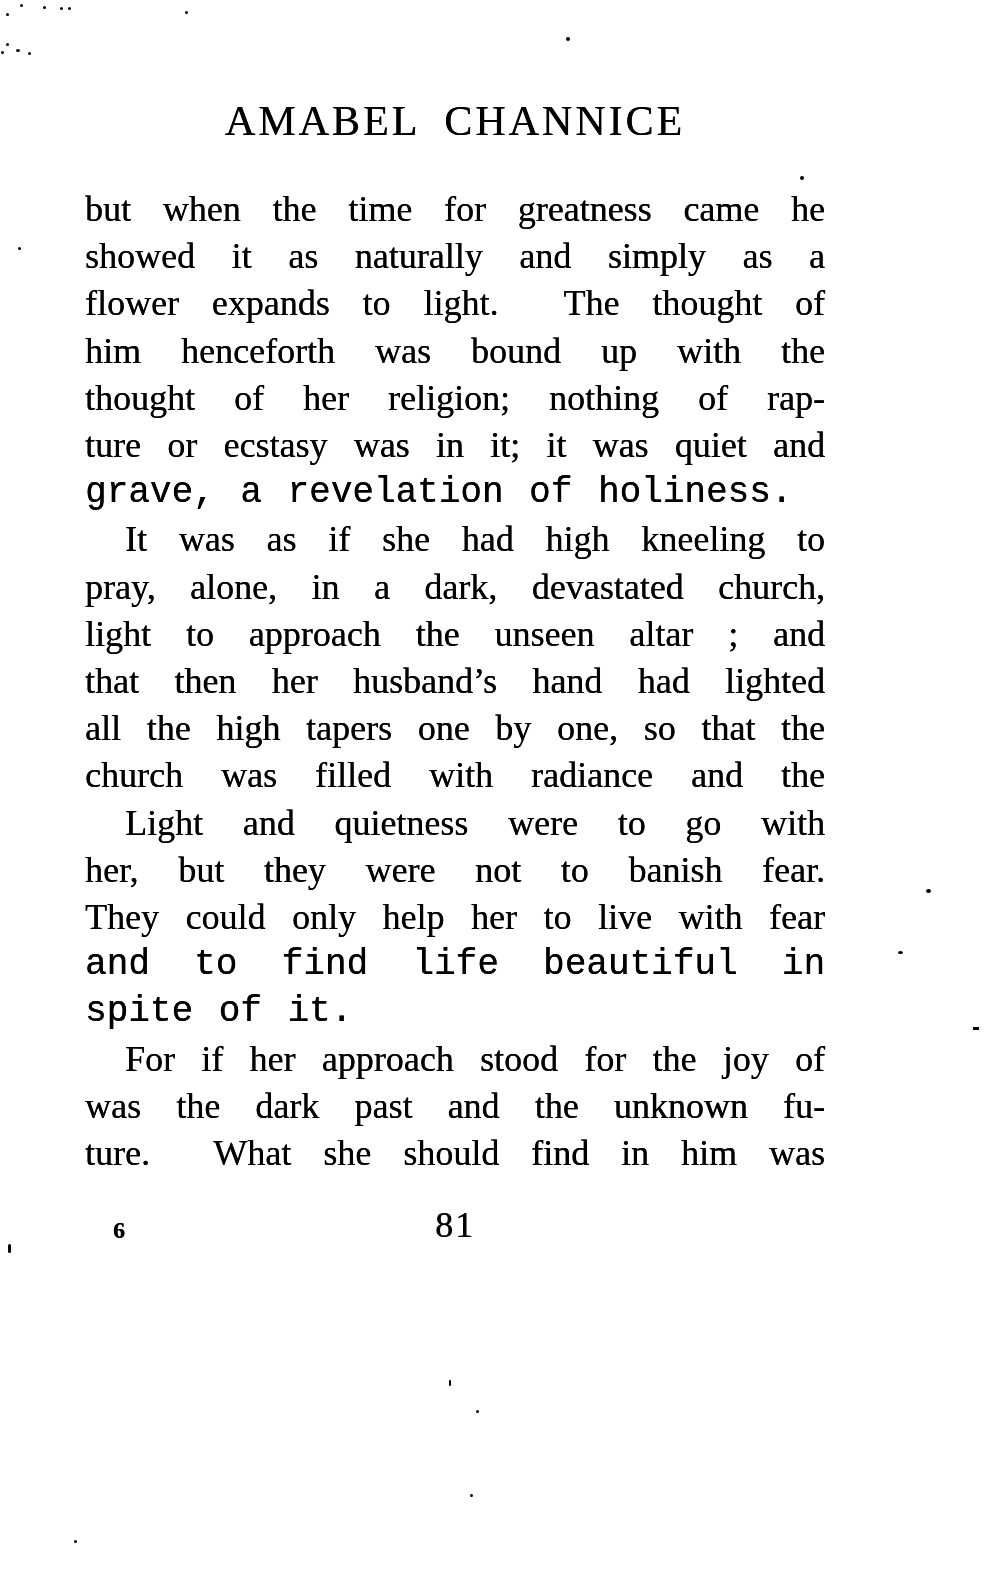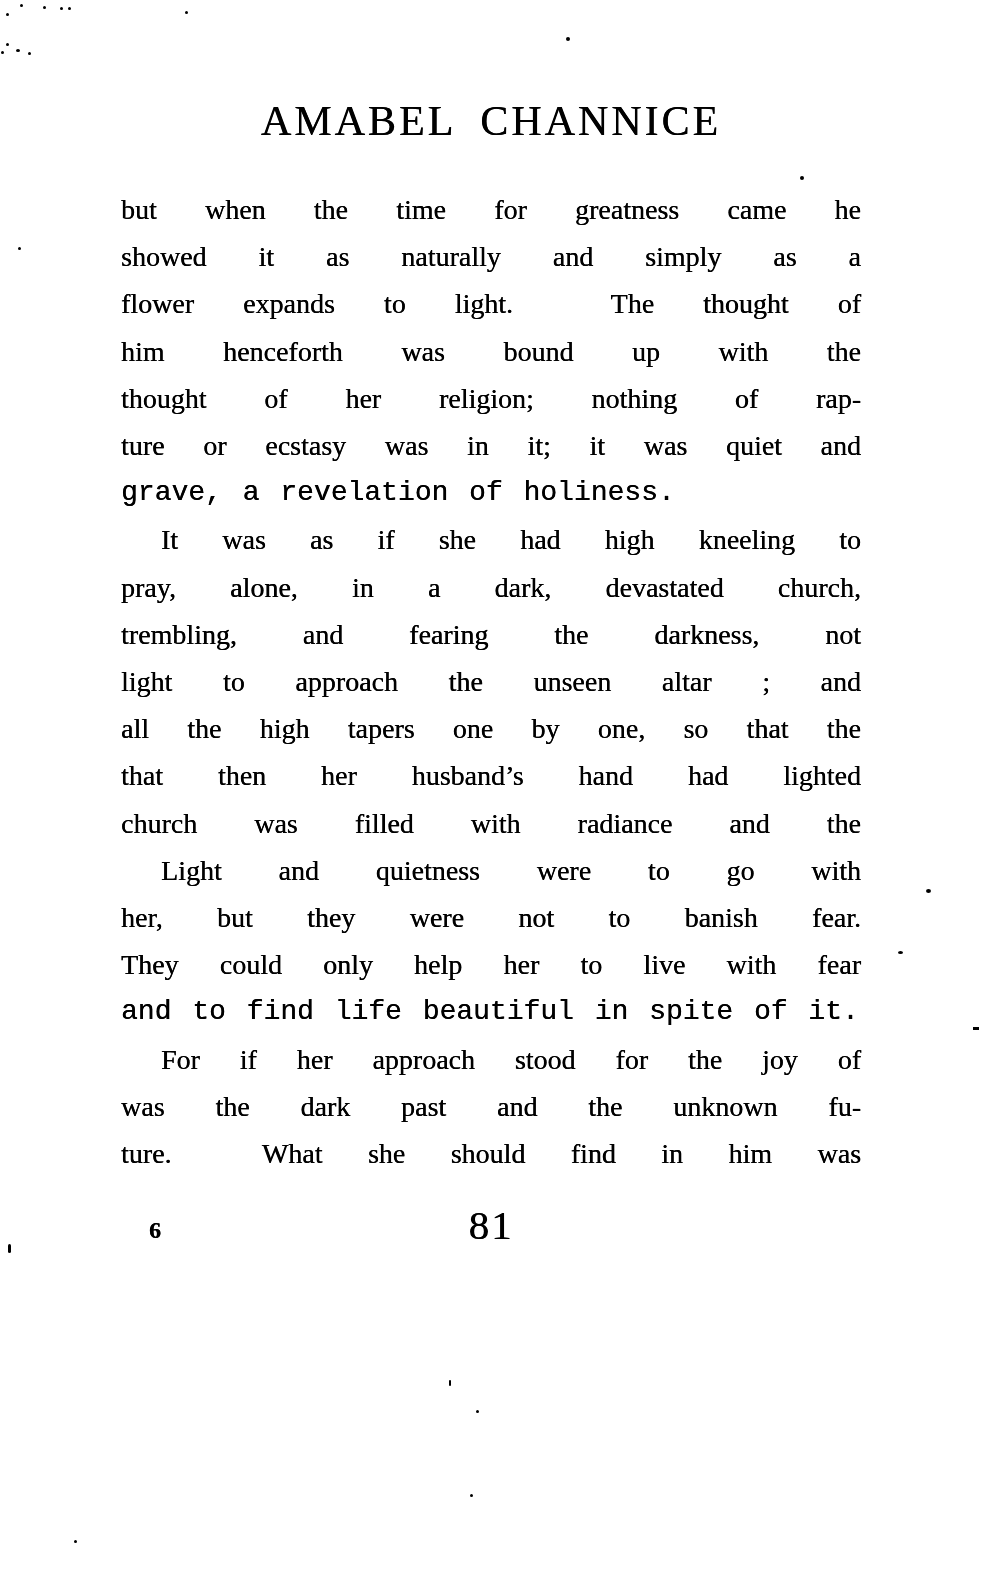--- a/index.html
+++ b/index.html
@@ -13,37 +13,36 @@
     position: relative;
     overflow: hidden;
     font-family: "Liberation Serif", serif;
     color: #000000;
   }
   .page-column {
     position: absolute;
     left: 85px;
     top: 100px;
     width: 740px;
-    margin-left: 36px;
   }
   .running-header {
     text-align: center;
     font-size: 42px;
     line-height: 42px;
     letter-spacing: 3px;
     word-spacing: 12px;
     margin: 0 0 44px 0;
     font-weight: normal;
     text-shadow: 0.4px 0.4px 0 #000;
   }
   .body-text {
     margin: 0;
   }
   .bl {
-    font-size: 28px;
+    font-size: 36px;
     line-height: 47.2px;
     text-align: justify;
     text-align-last: justify;
     word-spacing: 4px;
     text-shadow: 0.3px 0.3px 0 #000;
   }
   .bl.pe {
     text-align-last: left;
     font-family: Liberation Mono, monospace;
   }
@@ -58,21 +57,21 @@
   .signature-mark {
     position: absolute;
     left: 28px;
     top: 14px;
     font-size: 24px;
     font-weight: bold;
     text-shadow: 0.3px 0.3px 0 #000;
   }
   .page-number {
     text-align: center;
-    font-size: 41px;
+    font-size: 36px;
     line-height: 44px;
     letter-spacing: 2px;
     text-shadow: 0.4px 0.4px 0 #000;
   }
   .speck {
     position: absolute;
     background: #000;
     border-radius: 50%;
   }
 </style>
@@ -85,24 +84,23 @@
   <div class="body-text">
     <div class="bl">but when the time for greatness came he</div>
     <div class="bl">showed it as naturally and simply as a</div>
     <div class="bl">flower expands to light.&nbsp; The thought of</div>
     <div class="bl">him henceforth was bound up with the</div>
     <div class="bl">thought of her religion; nothing of rap-</div>
     <div class="bl">ture or ecstasy was in it; it was quiet and</div>
     <div class="bl pe">grave, a revelation of holiness.</div>
     <div class="bl in">It was as if she had high kneeling to</div>
     <div class="bl">pray, alone, in a dark, devastated church,</div>
-    <div class="bl">trembling, and fearing the darkness, not</div>
     <div class="bl">light to approach the unseen altar ; and</div>
+    <div class="bl">that then her husband’s hand had lighted</div>
     <div class="bl">all the high tapers one by one, so that the</div>
-    <div class="bl">that then her husband’s hand had lighted</div>
     <div class="bl">church was filled with radiance and the</div>
     <div class="bl in">Light and quietness were to go with</div>
     <div class="bl">her, but they were not to banish fear.</div>
     <div class="bl">They could only help her to live with fear</div>
     <div class="bl pe">and to find life beautiful in spite of it.</div>
     <div class="bl in">For if her approach stood for the joy of</div>
     <div class="bl">was the dark past and the unknown fu-</div>
     <div class="bl">ture.&nbsp; What she should find in him was</div>
   </div>
 

